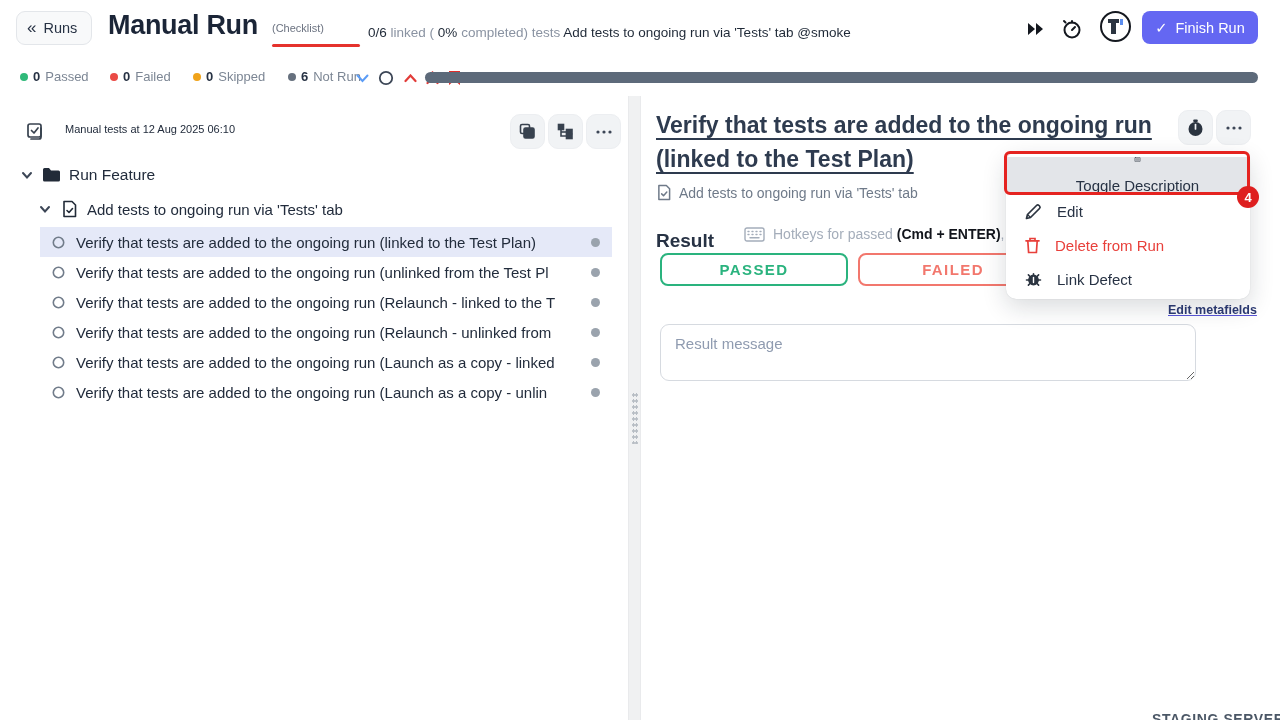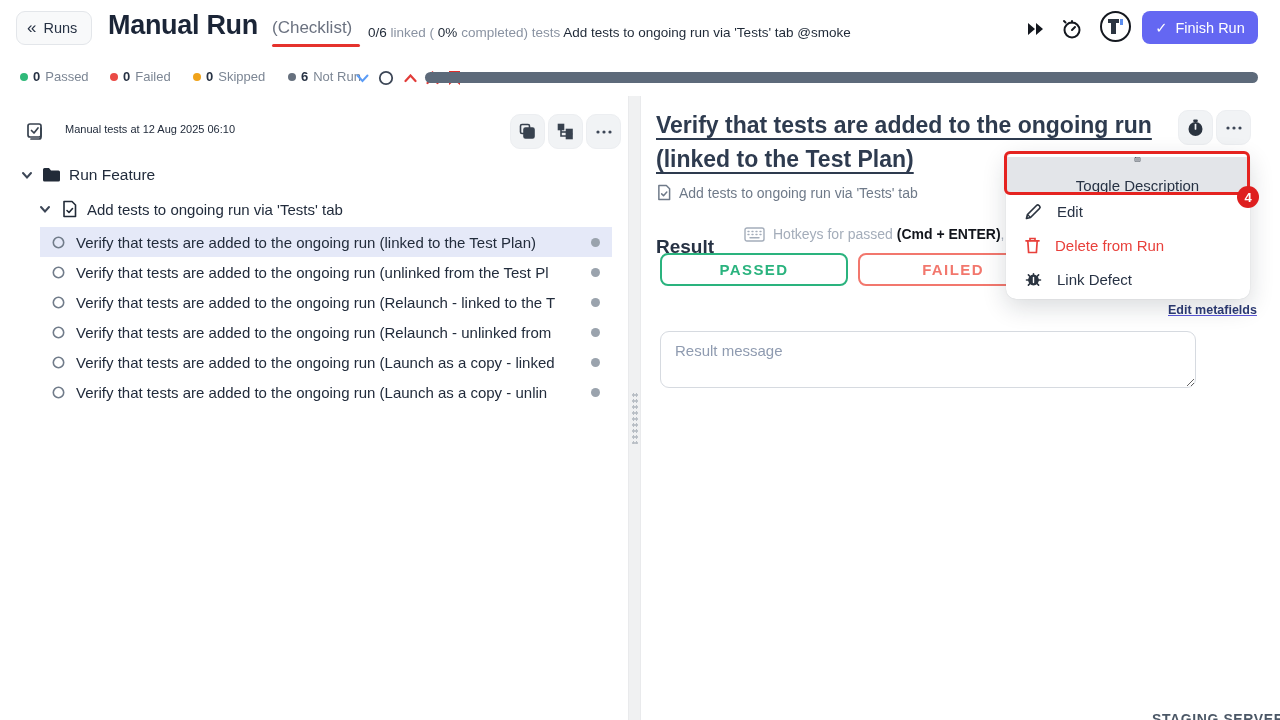--- a/index.html
+++ b/index.html
@@ -9,21 +9,21 @@
 
   
   .topbar { position:absolute; left:0; top:0; width:1280px; height:58px; background:#fff; }
   .runs-btn { position:absolute; left:16px; top:11px; height:34px; padding:0 14px 0 10px;
     display:flex; align-items:center; gap:7px; background:#f8f9fa; border:1px solid #e3e6ea;
     border-radius:9px; font-size:14.5px; font-weight:500; color:#273244; cursor:pointer; }
   .runs-btn .laquo { font-size:17px; color:#273244; }
   .page-title { position:absolute; left:108px; top:10px; font-size:27px; font-weight:800;
     color:#1b2537; letter-spacing:-0.3px; }
   .checklist-wrap { position:absolute; left:272px; top:18px; }
-  .checklist-label { font-size:17px; color:#6b7280; font-weight:500; }
+  .checklist-label { font-size:11px; color:#6b7280; font-weight:500; }
   .checklist-underline { position:absolute; left:0; top:26px; width:88px; height:3px;
     background:#e5322d; border-radius:2px; }
   .run-stats { position:absolute; left:368px; top:25px; font-size:13.5px; color:#8a93a2; }
   .run-stats b { color:#1f2937; font-weight:400; }
   .tb-icon { position:absolute; top:15px; width:28px; height:28px; display:flex;
     align-items:center; justify-content:center; cursor:pointer; }
   .logo-circle { position:absolute; left:1100px; top:11px; width:31px; height:31px;
     border:2.4px solid #14181f; border-radius:50%; display:flex; align-items:center;
     justify-content:center; }
   .finish-btn { position:absolute; left:1142px; top:11px; width:116px; height:33px;
@@ -69,37 +69,37 @@
   .grip { position:absolute; left:3px; top:296px; width:6px; height:52px;
     background-image:radial-gradient(#b7bdc4 1px, transparent 1.2px);
     background-size:3px 6px; }
 
   
   .test-title { position:absolute; left:656px; top:108px; width:500px; font-size:23px;
     font-weight:600; line-height:34px; color:#2e3b4f; text-decoration:underline;
     text-underline-offset:5px; text-decoration-thickness:1.5px; }
   .suite-ref { position:absolute; left:657px; top:184px; display:flex; align-items:center;
     gap:8px; font-size:14px; color:#6f7a89; }
-  .result-h { position:absolute; left:656px; top:236px; font-size:19px; font-weight:700;
+  .result-h { position:absolute; left:656px; top:230px; font-size:19px; font-weight:700;
     color:#273244; }
   .hotkeys { position:absolute; left:744px; top:226px; display:flex; align-items:center;
     gap:8px; font-size:14px; color:#a4adba; white-space:nowrap; }
   .hotkeys b { color:#12151c; font-weight:700; }
   .res-btn { position:absolute; top:253px; height:33px; border-radius:8px; background:#fff;
     font-size:15px; font-weight:600; letter-spacing:1.4px; cursor:pointer;
     display:flex; align-items:center; justify-content:center;
     font-family:"Liberation Sans", sans-serif; }
   .res-passed { left:660px; width:188px; border:2px solid #2ab37e; color:#2ab37e; }
   .res-failed { left:858px; width:190px; border:2px solid #f2776d; color:#f2776d; }
   .edit-meta { position:absolute; left:1168px; top:303px; font-size:12.5px; font-weight:700;
     color:#2c3a73; text-decoration:underline; text-decoration-color:#5a54d8;
     cursor:pointer; }
   .msg-area { position:absolute; left:660px; top:324px; width:536px; height:57px;
     border:1px solid #d6dae0; border-radius:9px; padding:10px 14px; font-size:15px;
-    color:#b91c1c; resize:both; font-family:"Liberation Sans", sans-serif;margin-top:7px; }
+    color:#b91c1c; resize:both; font-family:"Liberation Sans", sans-serif; }
   .msg-area::placeholder { color:#8f9bb0; }
 
   
   .menu { position:absolute; left:1006px; top:152px; width:244px; height:147px;
     background:#fff; border-radius:10px; box-shadow:0 8px 24px rgba(20,28,45,.16),
     0 0 1px rgba(20,28,45,.2); padding-top:5px; z-index:5; }
   .menu-item { height:34px; display:flex; align-items:center; gap:15px; padding-left:19px;
     font-size:15px; color:#273244; cursor:pointer; }
   .menu-item.active { height:37px; background:#e3e5e9;flex-direction:column; }
   .menu-item.danger { color:#e8403b; }

